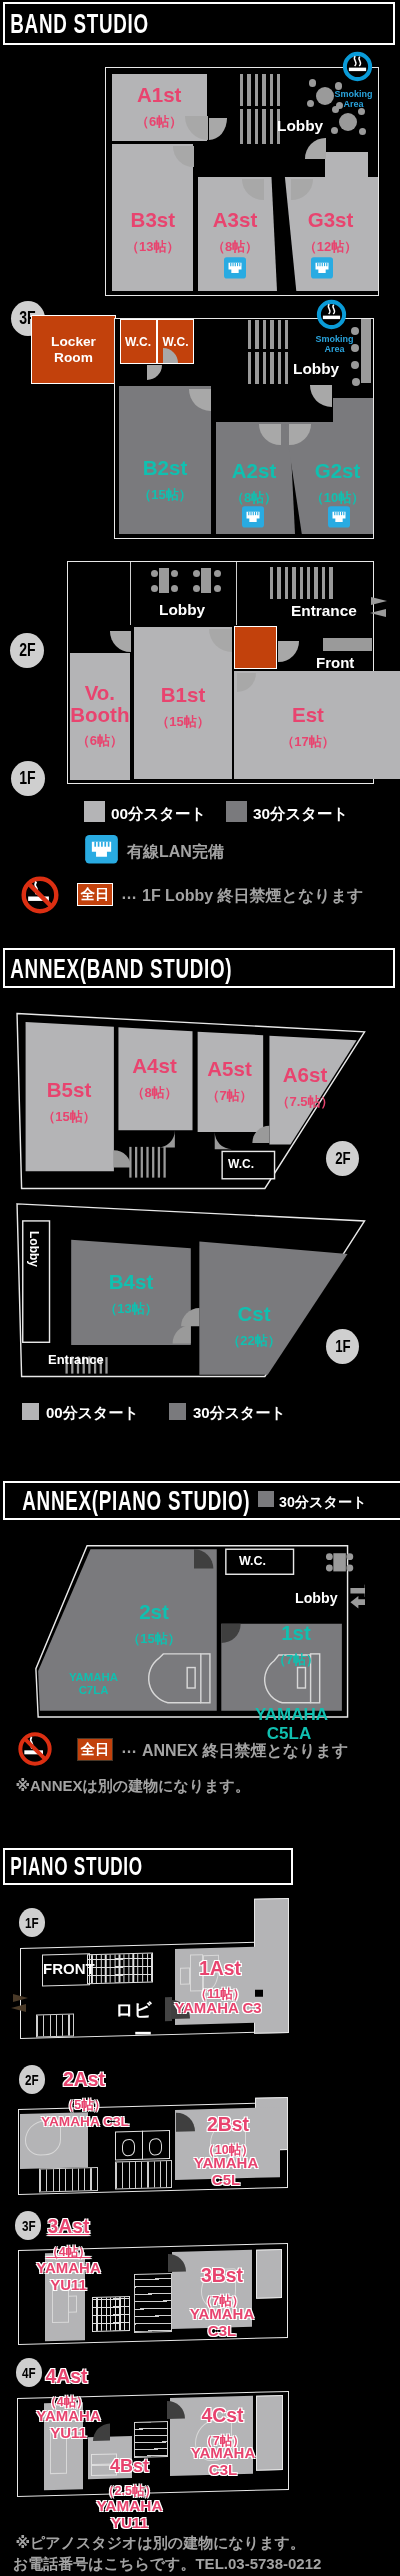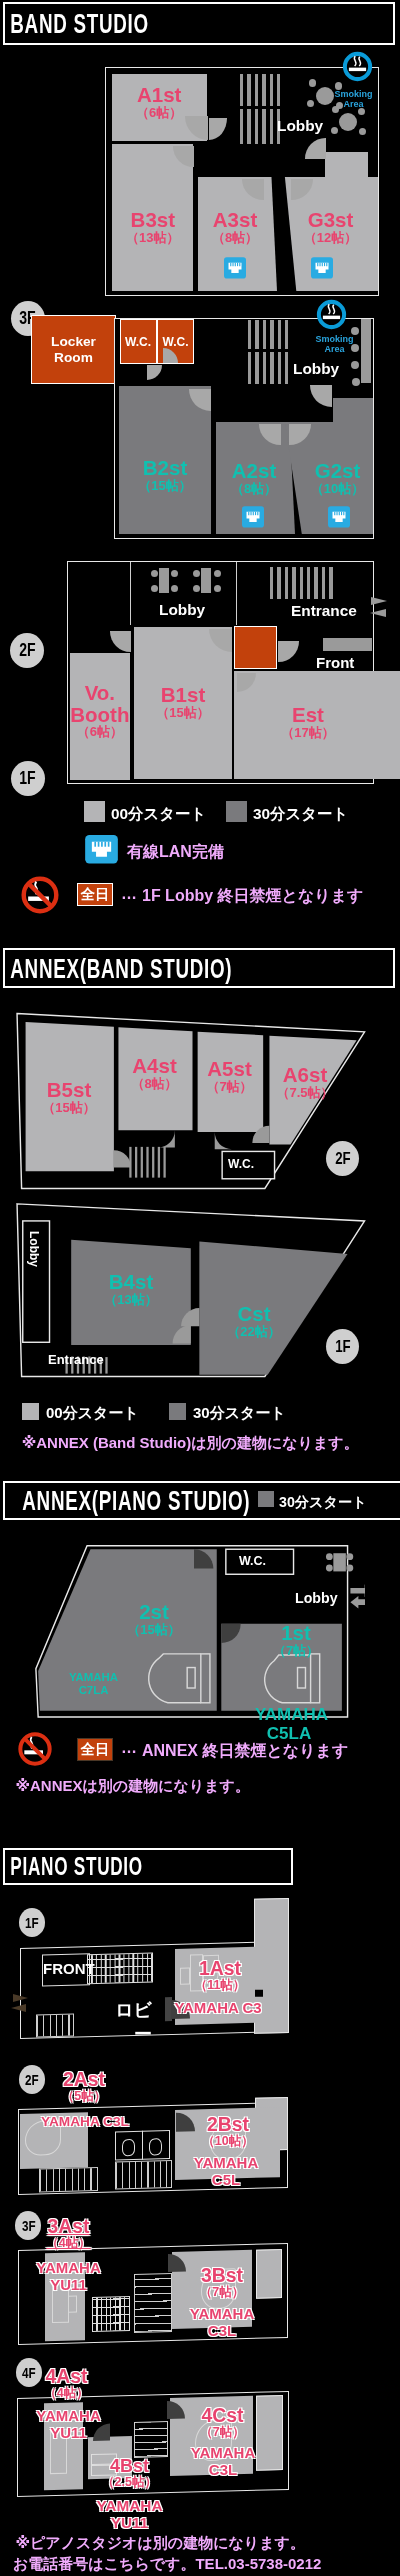--- a/index.html
+++ b/index.html
@@ -16,39 +16,39 @@
   
   .plan{position:absolute;background:#000;border:1.1px solid #e8e8e8;}
   .room00{position:absolute;background:#b4b4b6;}
   .room30{position:absolute;background:#7a7a7d;}
   .box{position:absolute;background:#c2410c;border:1.7px solid #fff;display:flex;align-items:center;justify-content:center;text-align:center;}
   .wtxt{position:absolute;color:#fff;font-weight:700;}
   .pink{color:#e8446f;}
   .teal{color:#10c0b0;}
   .rl{position:absolute;text-align:center;line-height:1.06;font-weight:800;}
   .rl .nm{font-size:20.5px;}
-  .rl .sz{font-size:13px;margin-top:0;}
+  .rl .sz{font-size:13px;margin-top:9px;}
   .rl-p .nm{font-size:19.4px;text-shadow:-1.1px -1.1px 0 #fff,1.1px -1.1px 0 #fff,-1.1px 1.1px 0 #fff,1.1px 1.1px 0 #fff;}
   .rl-p .sz{font-size:12.5px;text-shadow:-1.1px -1.1px 0 #fff,1.1px -1.1px 0 #fff,-1.1px 1.1px 0 #fff,1.1px 1.1px 0 #fff;}
   .yam{position:absolute;text-align:center;font-weight:800;font-size:13.7px;line-height:1.1;
        text-shadow:-1.1px -1.1px 0 #fff,1.1px -1.1px 0 #fff,-1.1px 1.1px 0 #fff,1.1px 1.1px 0 #fff;}
   
   .stairsV{position:absolute;background:repeating-linear-gradient(90deg,#9a9a9a 0 3.4px,#000 3.4px 7.4px);}
   .stairsO{position:absolute;border:1.1px solid #cfcfcf;background:repeating-linear-gradient(90deg,#cfcfcf 0 1.1px,transparent 1.1px 6.3px);}
   .rail{position:absolute;background:#000;}
   
   .wg{position:absolute;background:#a8a8a8;}
   .wg-br{border-radius:0 0 100% 0;} .wg-bl{border-radius:0 0 0 100%;}
   .wg-tr{border-radius:0 100% 0 0;} .wg-tl{border-radius:100% 0 0 0;}
   .wgd{background:#3f3f3f;}
   .dot{position:absolute;background:#9a9a9a;border-radius:50%;}
   .tbl{position:absolute;background:#9a9a9a;}
   .legend-sq{position:absolute;}
   .leg-t{position:absolute;color:#fff;font-weight:700;font-size:15.4px;}
-  .note{position:absolute;color:#f0abfc;font-weight:700;font-size:15px;white-space:nowrap;}
+  .note{position:absolute;color:#a3a3a3;font-weight:700;font-size:15px;white-space:nowrap;}
   .lanimg{position:absolute;}
   .smk-t{position:absolute;color:#29a3dc;font-weight:800;font-size:9px;text-align:center;line-height:1.15;}
   .strip{position:absolute;background:#000;border:1.1px solid #e8e8e8;transform:skewY(-1.5deg);transform-origin:0 0;}
   .outl{position:absolute;border:1.1px solid #dfdfdf;background:transparent;}
   .lockers{position:absolute;border:1.1px solid #dfdfdf;background:
     repeating-linear-gradient(90deg,transparent 0 3.4px,#dfdfdf 3.4px 4.6px),
     repeating-linear-gradient(0deg,transparent 0 6.8px,#dfdfdf 6.8px 8px);}
   .gpiano{position:absolute;border:1.1px solid #d8d8d8;border-radius:58% 6% 45% 45%;}
   .upiano{position:absolute;border:1.1px solid #d8d8d8;}
   .arr{position:absolute;width:0;height:0;border-top:4.6px solid transparent;border-bottom:4.6px solid transparent;}
@@ -363,21 +363,20 @@
     <div class="sz">（22帖）</div>
   </div>
   <div class="badge" style="left:326px;top:1329px;width:33px;height:35px;font-size:17px;">
       <span>1F</span>
     </div>
 
   <div class="legend-sq" style="left:21.7px;top:1403px;width:17px;height:17px;background:#b4b4b6;"></div>
   <div class="leg-t" style="left:46px;top:1404px;font-size:15px;">00分スタート</div>
   <div class="legend-sq" style="left:169px;top:1403px;width:17px;height:17px;background:#7a7a7d;"></div>
   <div class="leg-t" style="left:193px;top:1404px;font-size:15px;">30分スタート</div>
-  <div class="note" style="left:21.7px;top:1434px;font-size:15px;">※ANNEX (Band Studio)は別の建物になります。</div>
 
   <div class="hdr" style="top:1481px;width:388px;height:35px;padding-left:12px;">
     <div class="t">ANNEX(PIANO STUDIO)</div>
   </div>
   <div class="legend-sq" style="left:258px;top:1491px;width:16px;height:16px;background:#7a7a7d;"></div>
   <div class="leg-t" style="left:279px;top:1493px;font-size:14.2px;">30分スタート</div>
 
   <svg class="abs" style="left:23px;top:1539px;" width="342" height="182" viewBox="0 0 600 320">
     <polygon points="112,12 570,12 570,313 26,313 22,228" fill="#000" stroke="#e8e8e8" stroke-width="2.5"></polygon>
     <polygon points="118,18 340,18 340,302 29,302 26,232" fill="#7a7a7d"></polygon>

